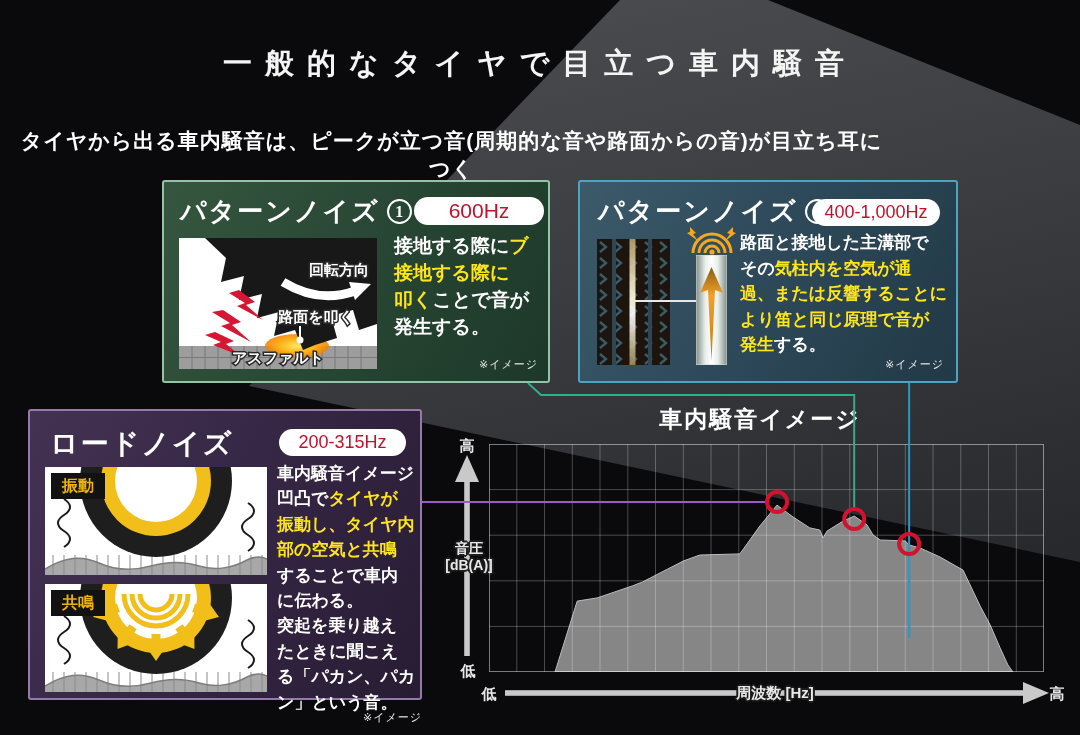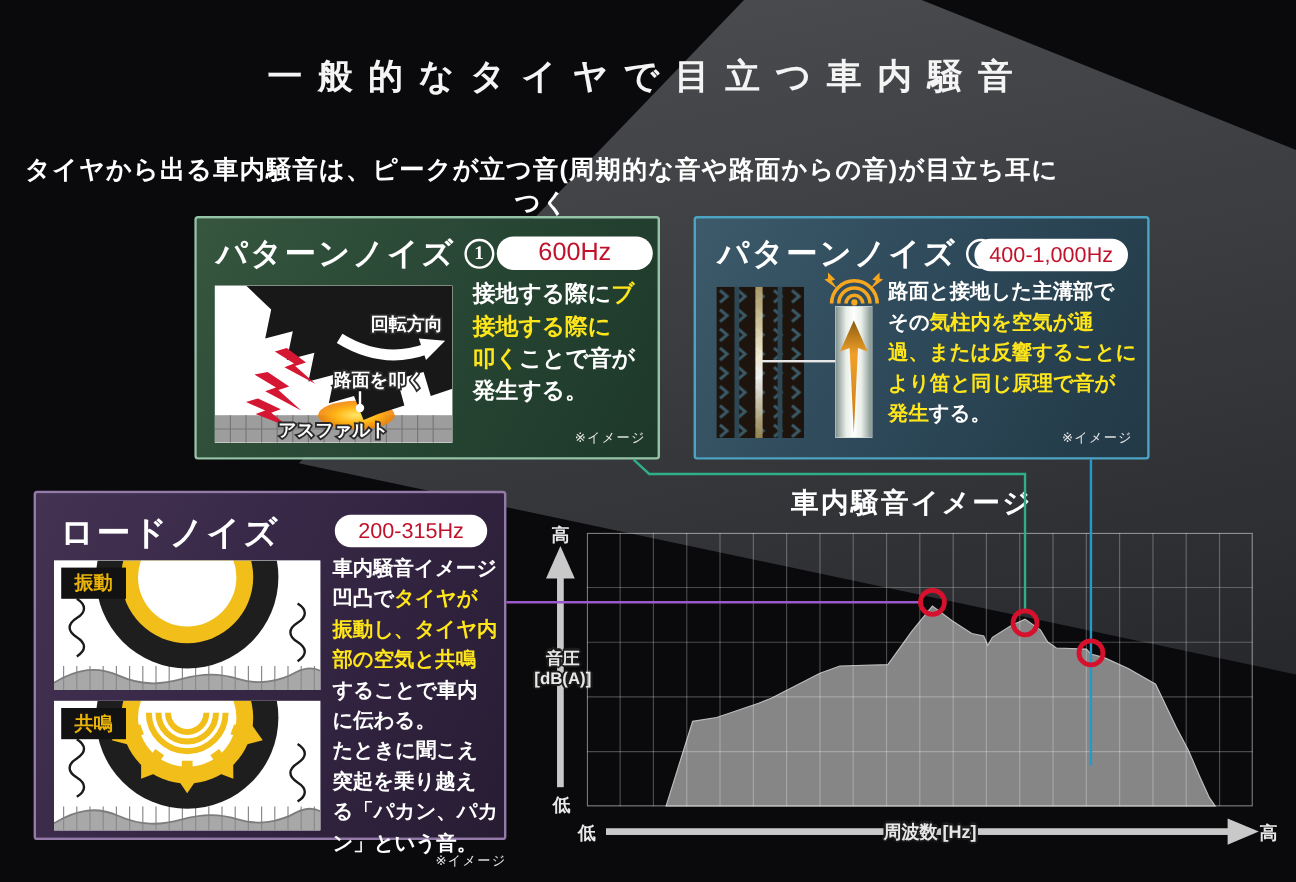--- a/index.html
+++ b/index.html
@@ -360,22 +360,22 @@
       <div class="mini-label" style="left:6px;top:6px;width:54px;height:26px">共鳴</div>
     </div>
 
     <div class="body-text" style="left:247px;top:50px;width:146px;font-size:17px;line-height:25.4px">
         <div><span>車内騒音イメージ</span></div>
         <div><span>凹凸で</span><span class="hl">タイヤが</span></div>
         <div><span class="hl">振動し、タイヤ内</span></div>
         <div><span class="hl">部の空気と共鳴</span></div>
         <div><span>することで車内</span></div>
         <div><span>に伝わる。</span></div>
+        <div><span>突起を乗り越え</span></div>
         <div><span>たときに聞こえ</span></div>
-        <div><span>突起を乗り越え</span></div>
         <div><span>る「パカン、パカ</span></div>
         <div><span>ン」という音。</span></div>
       </div>
   </div>
   <div class="abs note" style="left:350px;top:710px;width:72px;text-align:right">※イメージ</div>
 
   <svg id="overlay-svg" width="1080" height="735" viewBox="0 0 1080 735">
       <polyline points="422,501.912 767.0450000000001,501.912" stroke="#9b59c9" stroke-width="2" fill="none"></polyline>
       <polyline points="528,383 541,395 854.19,395 854.19,509.01199999999994" stroke="#2fae88" stroke-width="2" fill="none"></polyline>
       <polyline points="909.135,383 909.135,638" stroke="#2699c9" stroke-width="2" fill="none"></polyline>

